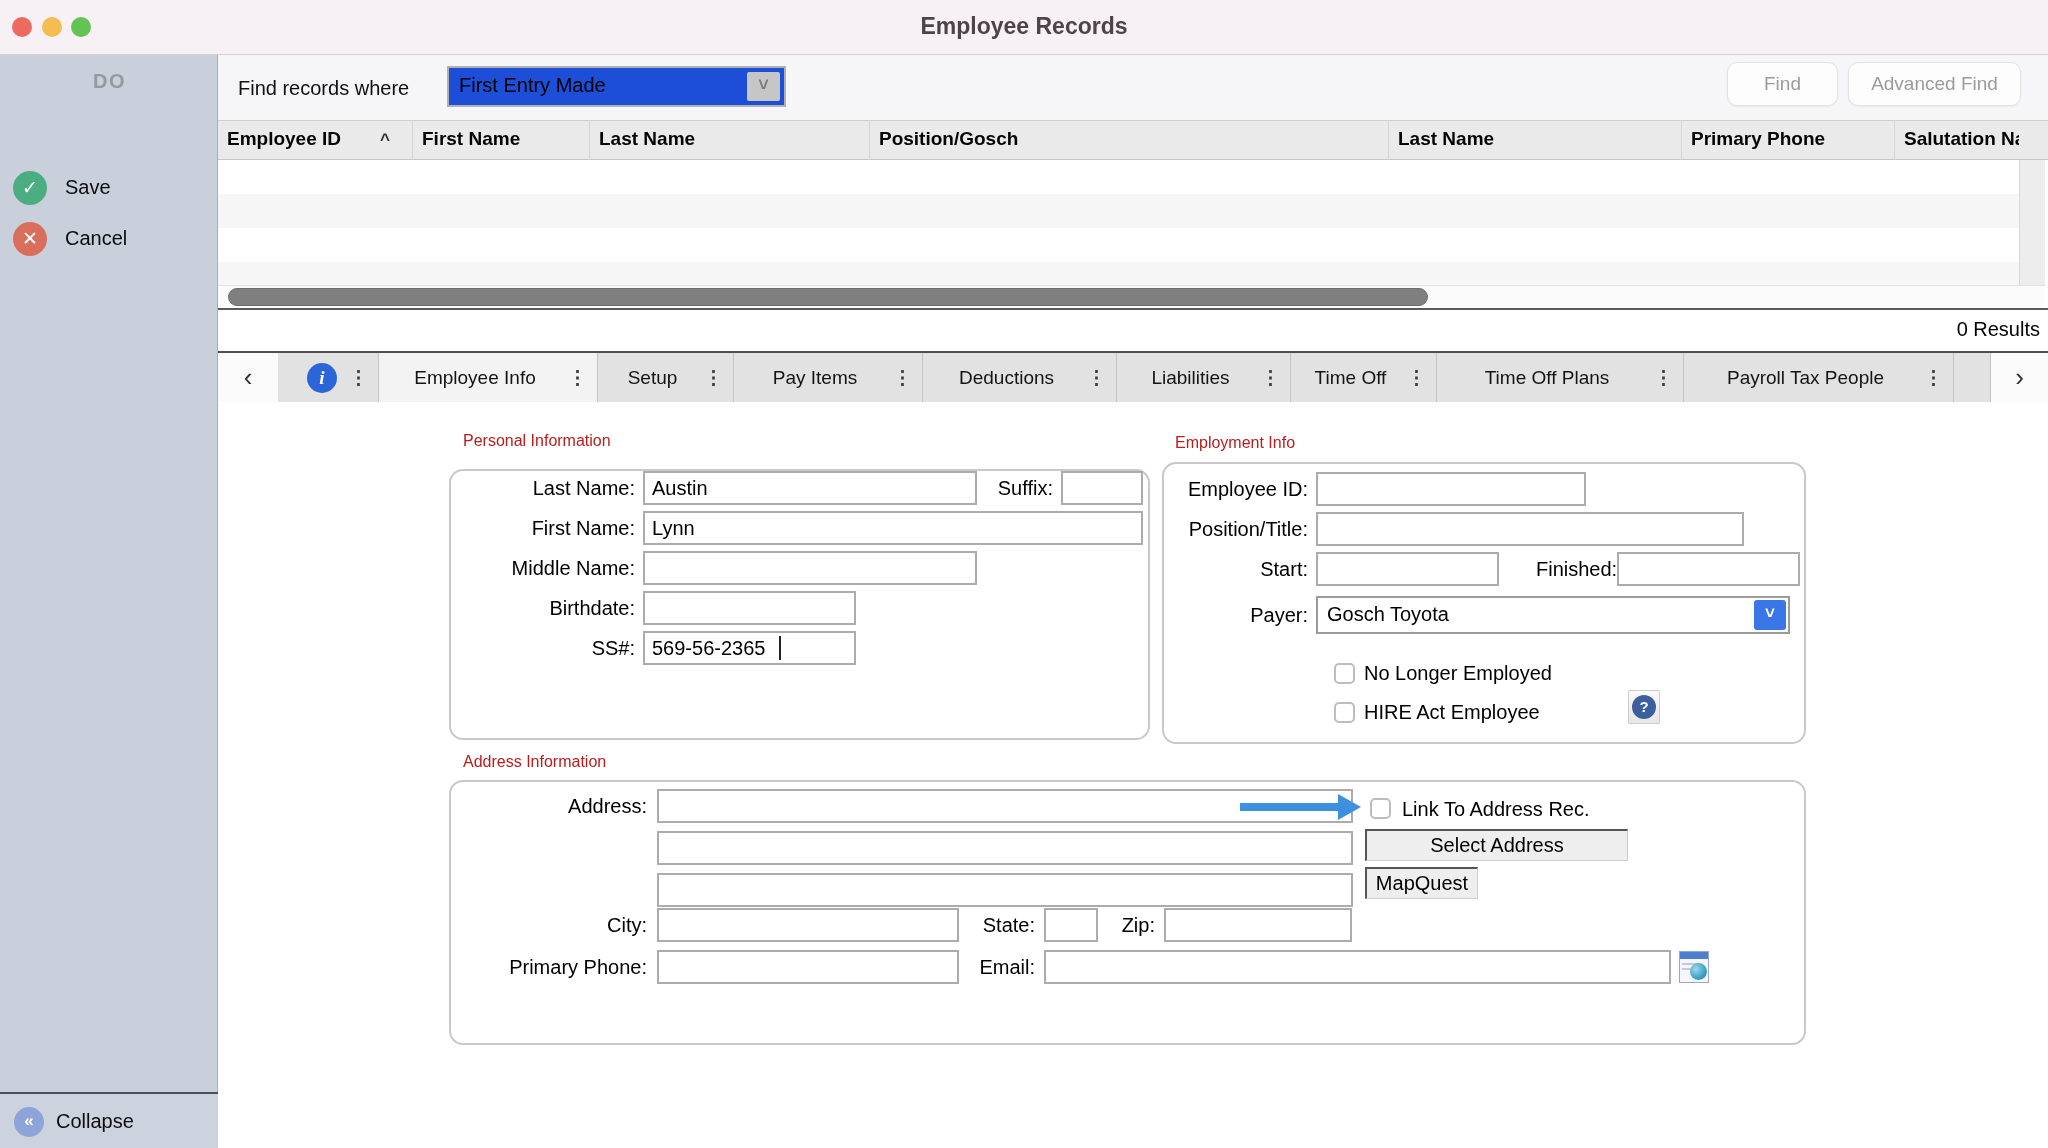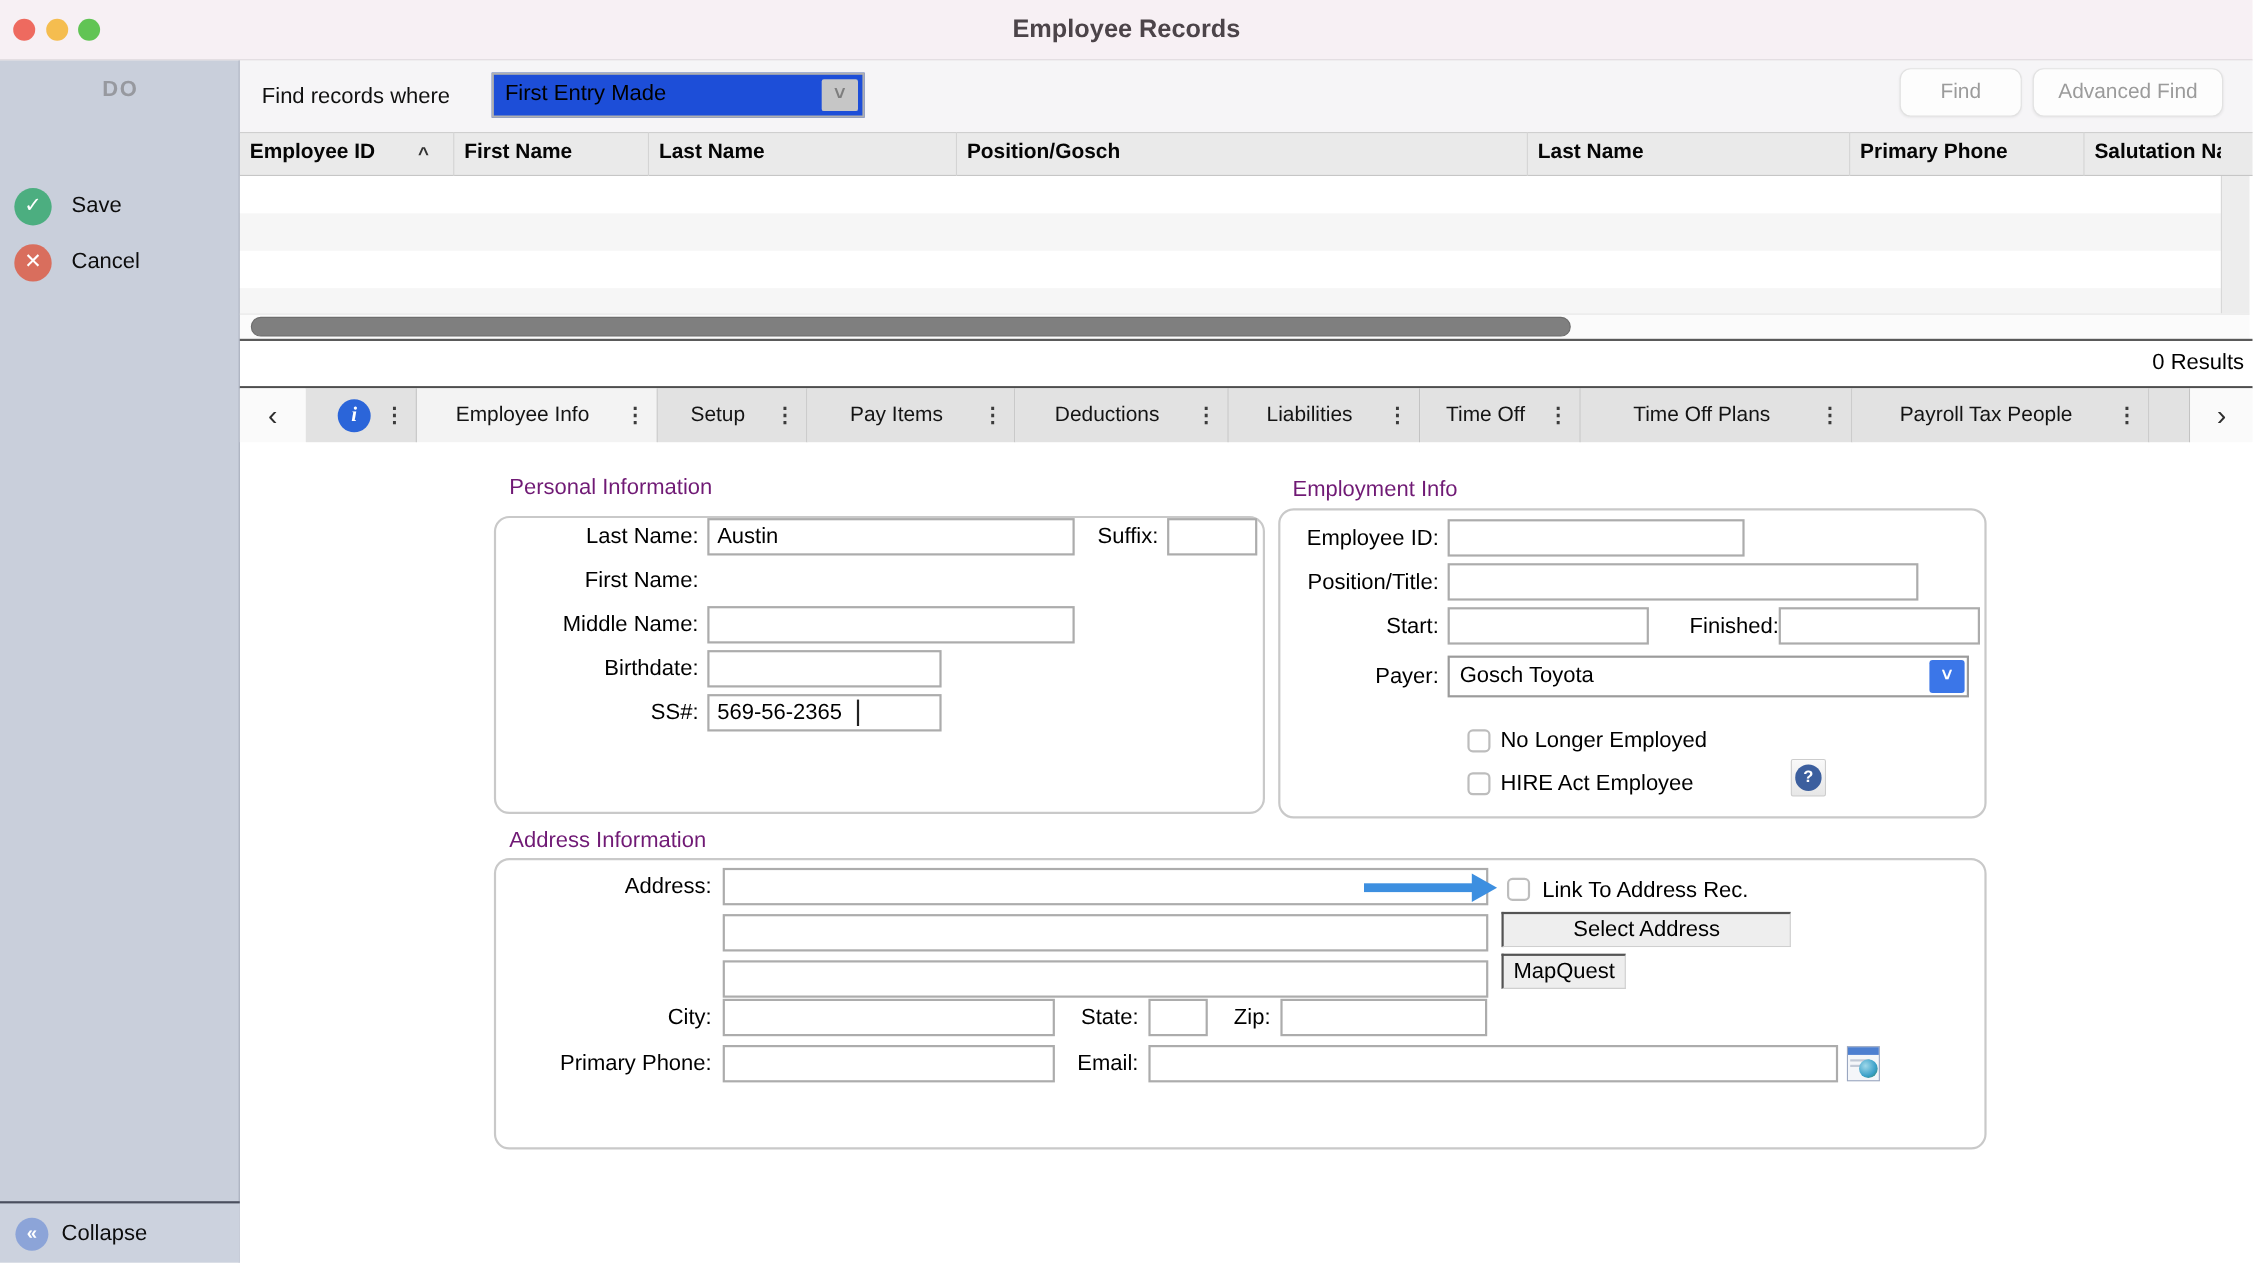--- a/index.html
+++ b/index.html
@@ -62,21 +62,21 @@
     padding-right:26px; white-space:nowrap; }
   .tab.active { background:#f3f3f3; }
   .tab-dots { position:absolute; right:10px; top:13px; font-size:19px; font-weight:bold; color:#3c3c3c; }
   .tab-scroll { position:absolute; top:353px; height:49px; display:flex; align-items:center;
     justify-content:center; font-size:26px; color:#2e2e2e; background:#fafafa; }
   .info-circle { position:absolute; left:29px; top:10px; width:30px; height:30px; border-radius:50%;
     background:#2b65d9; color:#fff; font-size:19px; font-weight:bold; text-align:center; line-height:29px;
     font-family:"Liberation Serif", serif; font-style:italic; }
   .tab-stub { position:absolute; top:353px; height:49px; background:#e2e2e2; border-right:1px solid #c3c3c3; }
   
-  .legend { position:absolute; font-size:20px; color:#701a75; white-space:nowrap; }
+  .legend { position:absolute; font-size:16px; color:#b91c1c; white-space:nowrap; }
   .groupbox { position:absolute; background:#ffffff; border:2px solid #c9c9c9; border-radius:14px; }
   .lbl { position:absolute; text-align:right; font-size:20px; color:#000; white-space:nowrap; }
   .inp { position:absolute; border:2px solid #acacac; background:#fff; font-size:20px;
     font-family:"Liberation Sans",sans-serif; padding:0 7px; color:#000; }
   .caret-bar { position:absolute; width:2px; height:24px; background:#222; }
   .payer-select { position:absolute; left:1316px; top:596px; width:474px; height:38px;
     background:#fff; border:2px solid #9b9b9b; }
   .payer-value { position:absolute; left:9px; top:5px; font-size:20px; color:#000; }
   .payer-btn { position:absolute; right:2px; top:2px; width:32px; height:30px; background:#3b76e8;
     border-radius:3px; color:#fff; font-size:17px; font-weight:bold; text-align:center; line-height:28px; }
@@ -205,20 +205,21 @@
     <span>›</span>
   </div>
 
   <div class="legend" style="left:463px; top:432px;">Personal Information</div>
   <div class="groupbox" style="left:449px; top:469px; width:701px; height:271px;"></div>
   <div class="lbl" style="left:440px; top:477px; width:195px;">Last Name:</div>
   <input class="inp" style="left: 643px; top: 471px; width: 334px; height: 34px;" value="Austin">
   <div class="lbl" style="left:960px; top:477px; width:93px;">Suffix:</div>
   <input class="inp" style="left: 1061px; top: 471px; width: 82px; height: 34px;" value="">
   <div class="lbl" style="left:440px; top:517px; width:195px;">First Name:</div>
+  <input class="inp" style="left: 643px; top: 511px; width: 500px; height: 34px;" value="Lynn">
   <div class="lbl" style="left:440px; top:557px; width:195px;">Middle Name:</div>
   <input class="inp" style="left: 643px; top: 551px; width: 334px; height: 34px;" value="">
   <div class="lbl" style="left:440px; top:597px; width:195px;">Birthdate:</div>
   <input class="inp" style="left: 643px; top: 591px; width: 213px; height: 34px;" value="">
   <div class="lbl" style="left:440px; top:637px; width:195px;">SS#:</div>
   <input class="inp" style="left: 643px; top: 631px; width: 213px; height: 34px;" value="569-56-2365">
   <div class="caret-bar" style="left:779px; top:636px;"></div>
 
   <div class="legend" style="left:1175px; top:434px;">Employment Info</div>
   <div class="groupbox" style="left:1162px; top:462px; width:644px; height:282px;"></div>

